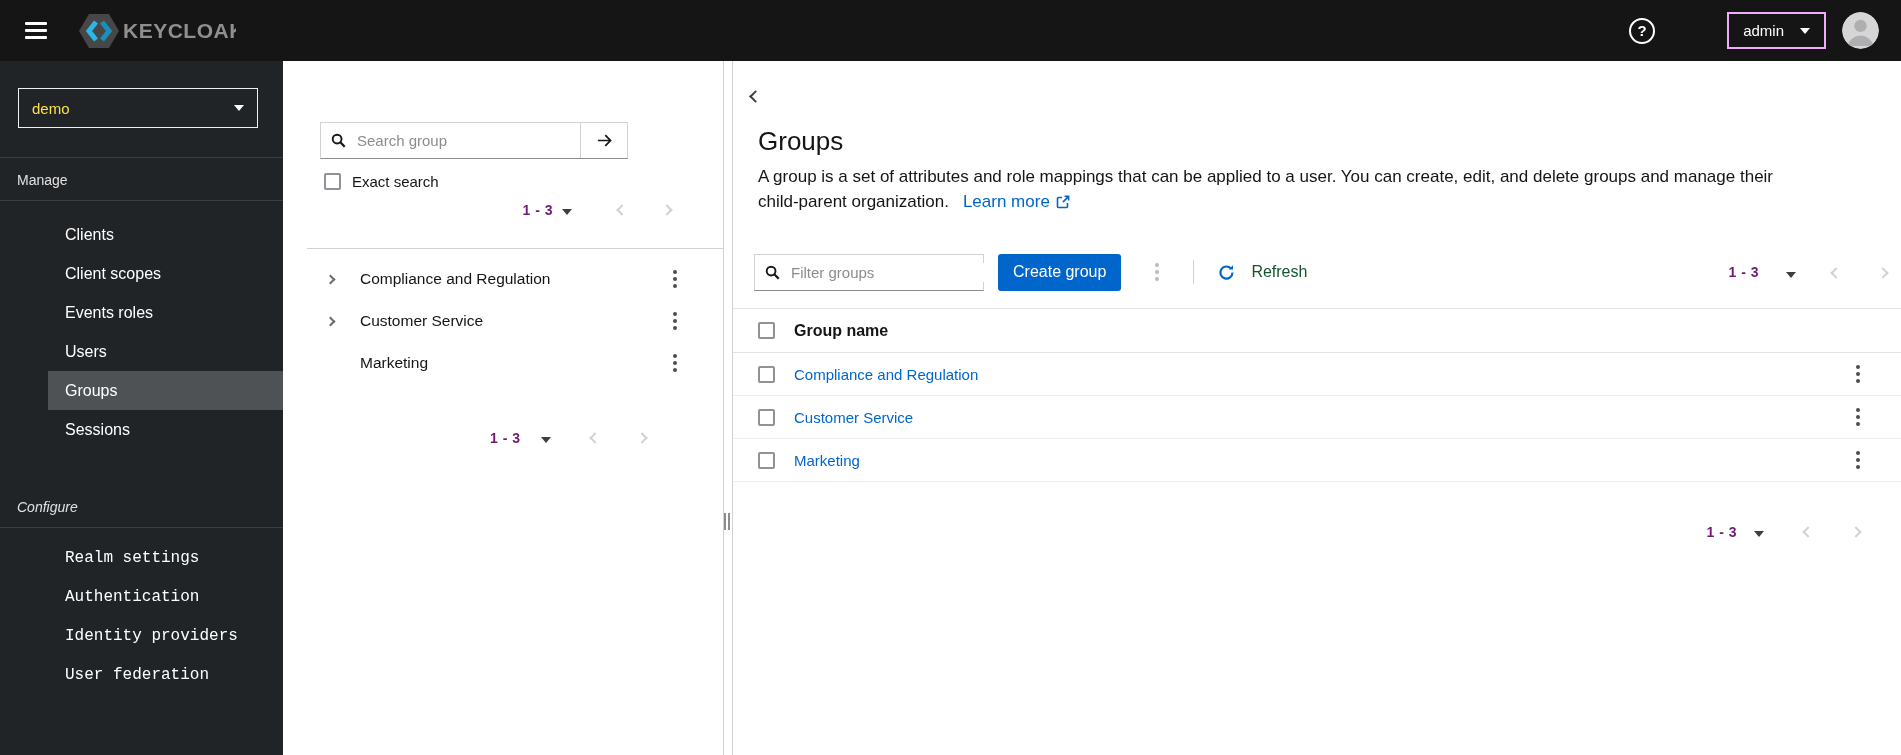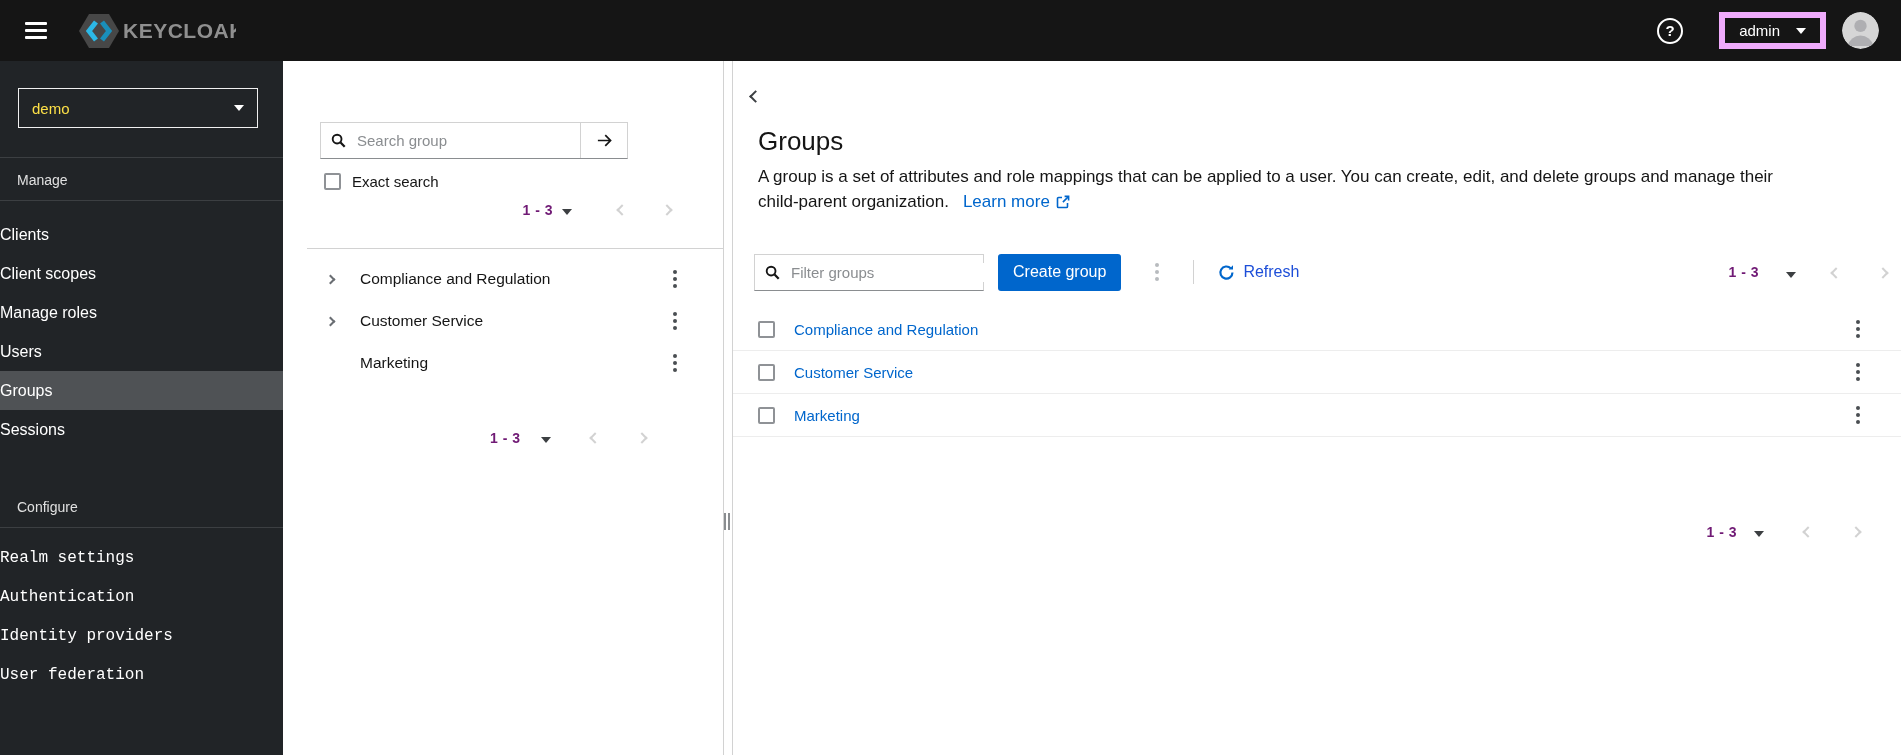--- a/index.html
+++ b/index.html
@@ -13,37 +13,37 @@
   
   .masthead { position:absolute; top:0; left:0; width:100%; height:61px; background:#151515;
     display:flex; align-items:center; }
   .hamburger { margin-left:16px; width:40px; height:40px; display:flex; flex-direction:column;
     justify-content:center; gap:4px; align-items:center; }
   .hamburger i { display:block; width:22px; height:3px; background:#fff; border-radius:1px; }
   .brand { margin-left:22px; display:flex; align-items:center; }
   .mast-spacer { flex:1; }
   .help-btn { width:26px; height:26px; border:2px solid #fff; border-radius:50%; color:#fff;
     font-size:15px; font-weight:bold; display:flex; align-items:center; justify-content:center; margin-right:36px; }
-  .user-dd { height:37px; border:6px solid #f0abfc; color:#fff; font-size:15px;
-    display:flex; align-items:center; gap:16px; padding:0 14px; margin-right:16px; }
+  .user-dd { height:37px; border:2px solid #f0abfc; color:#fff; font-size:15px;
+    display:flex; align-items:center; gap:16px; padding:0 14px; margin-right:16px;margin-left:36px; }
   .caret-down { width:0; height:0; border-left:5px solid transparent; border-right:5px solid transparent;
     border-top:6px solid currentColor; display:inline-block; }
   .avatar-btn { margin-right:22px; width:37px; height:37px; border-radius:50%; overflow:hidden; }
 
   
   .sidebar { position:absolute; top:61px; left:0; width:283px; bottom:0; background:#212427; color:#fff; }
   .realm-selector { margin:27px 25px 0 18px; height:40px; border:1px solid #f0f0f0;
     display:flex; align-items:center; justify-content:space-between; padding:0 13px; font-size:15px; color:#fde047; width:240px; }
   .nav-section-label { border-top:1px solid #3c3f42; border-bottom:1px solid #3c3f42;
     padding:14px 17px 12px 17px; font-size:14px; color:#e0e0e0; }
   .nav-section-label.first { margin-top:29px; }
-  .nav-section-label.no-top { border-top:none; margin-top:36px; }
+  .nav-section-label.no-top { border-top:none; margin-top:36px;font-style:italic; }
   ul.nav-list { list-style:none; margin:14px 0 0 0; padding:0; }
   ul.nav-list.second { margin-top:10px;font-family:Liberation Mono, monospace; }
-  ul.nav-list li { height:39px; display:flex; align-items:center; font-size:16px; cursor:pointer; }
+  ul.nav-list li { height:39px; display:flex; align-items:center; padding-left:17px; font-size:16px; cursor:pointer;margin-left:48px; }
   ul.nav-list li.active { background:#4f5255; }
 
   
   .chev { display:inline-block; width:8px; height:8px; border-right:2px solid currentColor; border-bottom:2px solid currentColor; }
   .chev.right { transform:rotate(-45deg); }
   .chev.left  { transform:rotate(135deg); }
   .pg-range { font-size:14px; font-weight:bold; color:#701a75; letter-spacing:0.5px; }
   .pg-caret { color:#3c3f42; margin-top:2px; }
   .pg-nav { color:#d2d2d2; }
   .kebab { display:flex; flex-direction:column; gap:3px; align-items:center; padding:5px 8px; }
@@ -86,21 +86,21 @@
   .page-title { font-size:26px; font-weight:400; line-height:32px; margin:0; color:#151515; }
   .page-desc { margin-top:7px; font-size:17px; line-height:25px; color:#151515; }
   .learn-more { color:#0066cc; text-decoration:none; margin-left:14px; display:inline-flex; align-items:center; gap:6px; font-size:17px; }
 
   .toolbar { position:absolute; top:192px; left:21px; right:14px; height:38px; display:flex; align-items:center; }
   .filter-group { width:230px; }
   .filter-group .sg-btn { width:35px; }
   .btn-primary { margin-left:14px; height:37px; background:#0066cc; color:#fff; font-size:16px; padding:0 15px; border-radius:3px; }
   .toolbar .kebab { margin-left:26px; }
   .v-div { width:1px; height:24px; background:#d2d2d2; margin-left:26px; }
-  .refresh-btn { margin-left:24px; display:flex; align-items:center; gap:8px; color:#1d4ed8; font-size:16px; }
+  .refresh-btn { margin-left:24px; display:flex; align-items:center; gap:16px; color:#14532d; font-size:16px; }
   .toolbar-spacer { flex:1; }
   .pg-inline { display:flex; align-items:center; }
   .pg-inline .pg-caret { margin-left:27px; }
   .pg-inline .pg-prev { margin-left:36px; }
   .pg-inline .pg-next { margin-left:39px; }
 
   .grouptable { position:absolute; top:247px; left:0; right:0; }
   .gt-header { height:45px; border-top:1px solid #e3e3e3; border-bottom:1px solid #e3e3e3;
     display:flex; align-items:center; padding:0 33px 0 25px; }
   .gt-header .gt-col { margin-left:19px; font-size:16px; font-weight:bold; color:#151515; }
@@ -146,21 +146,21 @@
 <nav class="sidebar">
   <button class="realm-selector">
     <span>demo</span>
     <span class="caret-down" style="color:#fff"></span>
   </button>
 
   <div class="nav-section-label first">Manage</div>
   <ul class="nav-list">
     <li>Clients</li>
     <li>Client scopes</li>
-    <li>Manage roles</li>
+    <li>Events roles</li>
     <li>Users</li>
     <li class="active">Groups</li>
     <li>Sessions</li>
   </ul>
 
   <div class="nav-section-label no-top">Configure</div>
   <ul class="nav-list second">
     <li>Realm settings</li>
     <li>Authentication</li>
     <li>Identity providers</li>
@@ -298,20 +298,24 @@
     <span class="toolbar-spacer"></span>
     <div class="pg-inline">
       <span class="pg-range">1 - 3</span>
       <button class="pg-caret"><span class="caret-down"></span></button>
       <button class="pg-nav pg-prev"><span class="chev left"></span></button>
       <button class="pg-nav pg-next"><span class="chev right"></span></button>
     </div>
   </div>
 
   <div class="grouptable">
+    <div class="gt-header">
+      <span class="cb"></span>
+      <span class="gt-col">Group name</span>
+    </div>
     <div class="gt-row">
       <span class="cb"></span>
       <a href="#">Compliance and Regulation</a>
       <button class="kebab dark">
           <i></i>
           <i></i>
           <i></i>
         </button>
     </div>
     <div class="gt-row">

